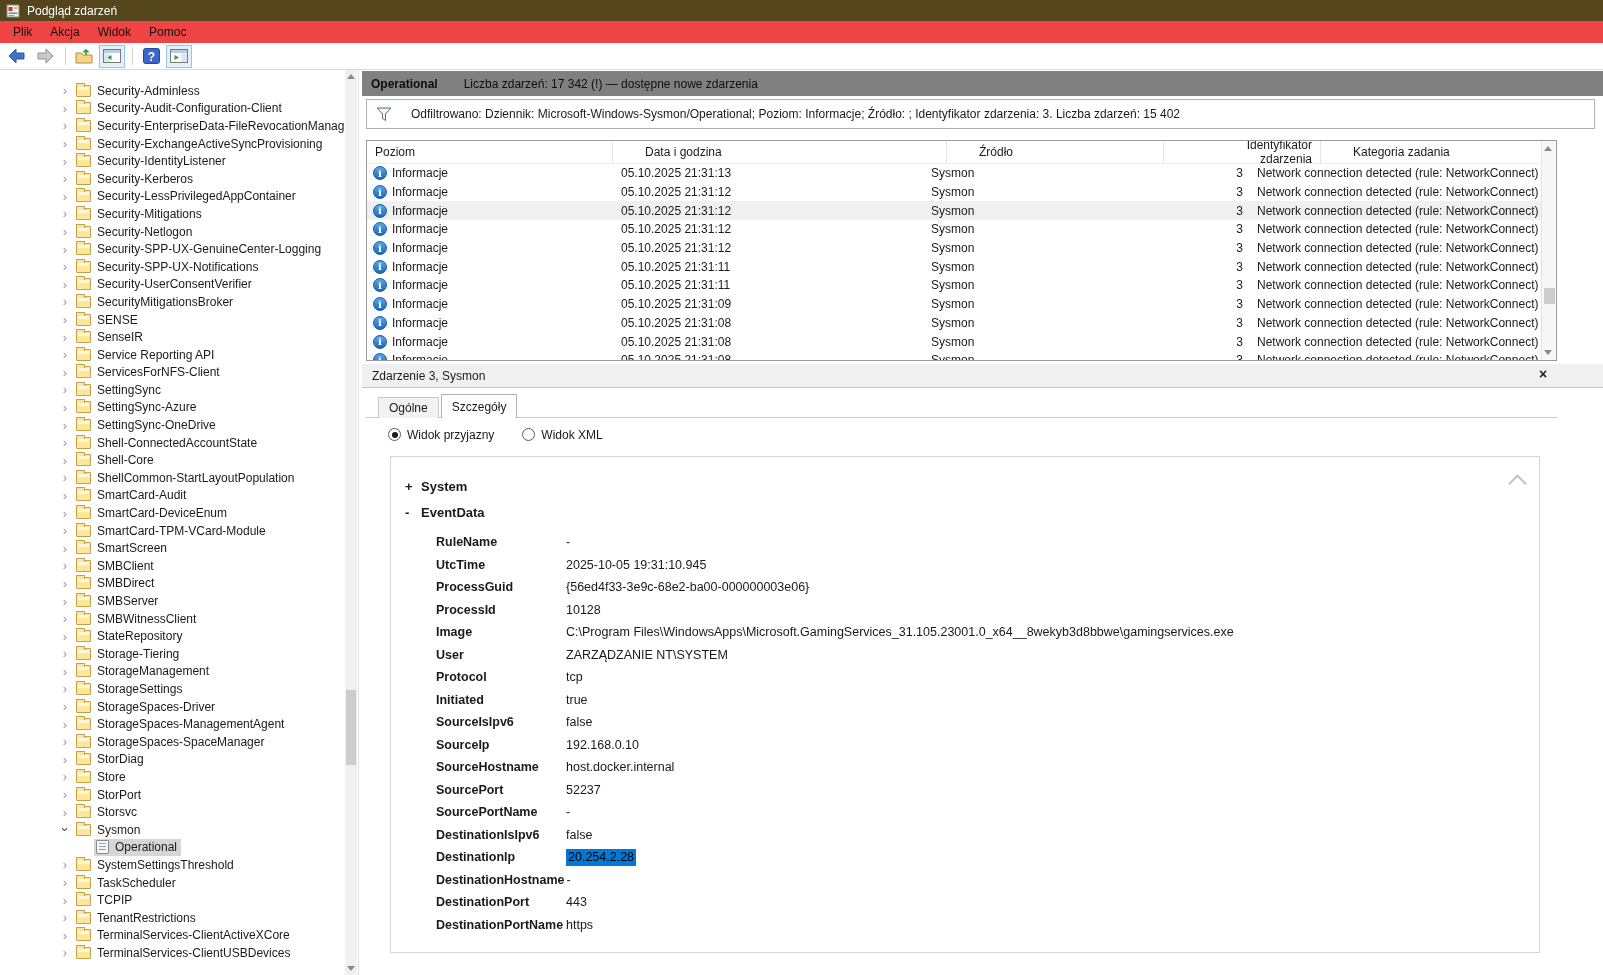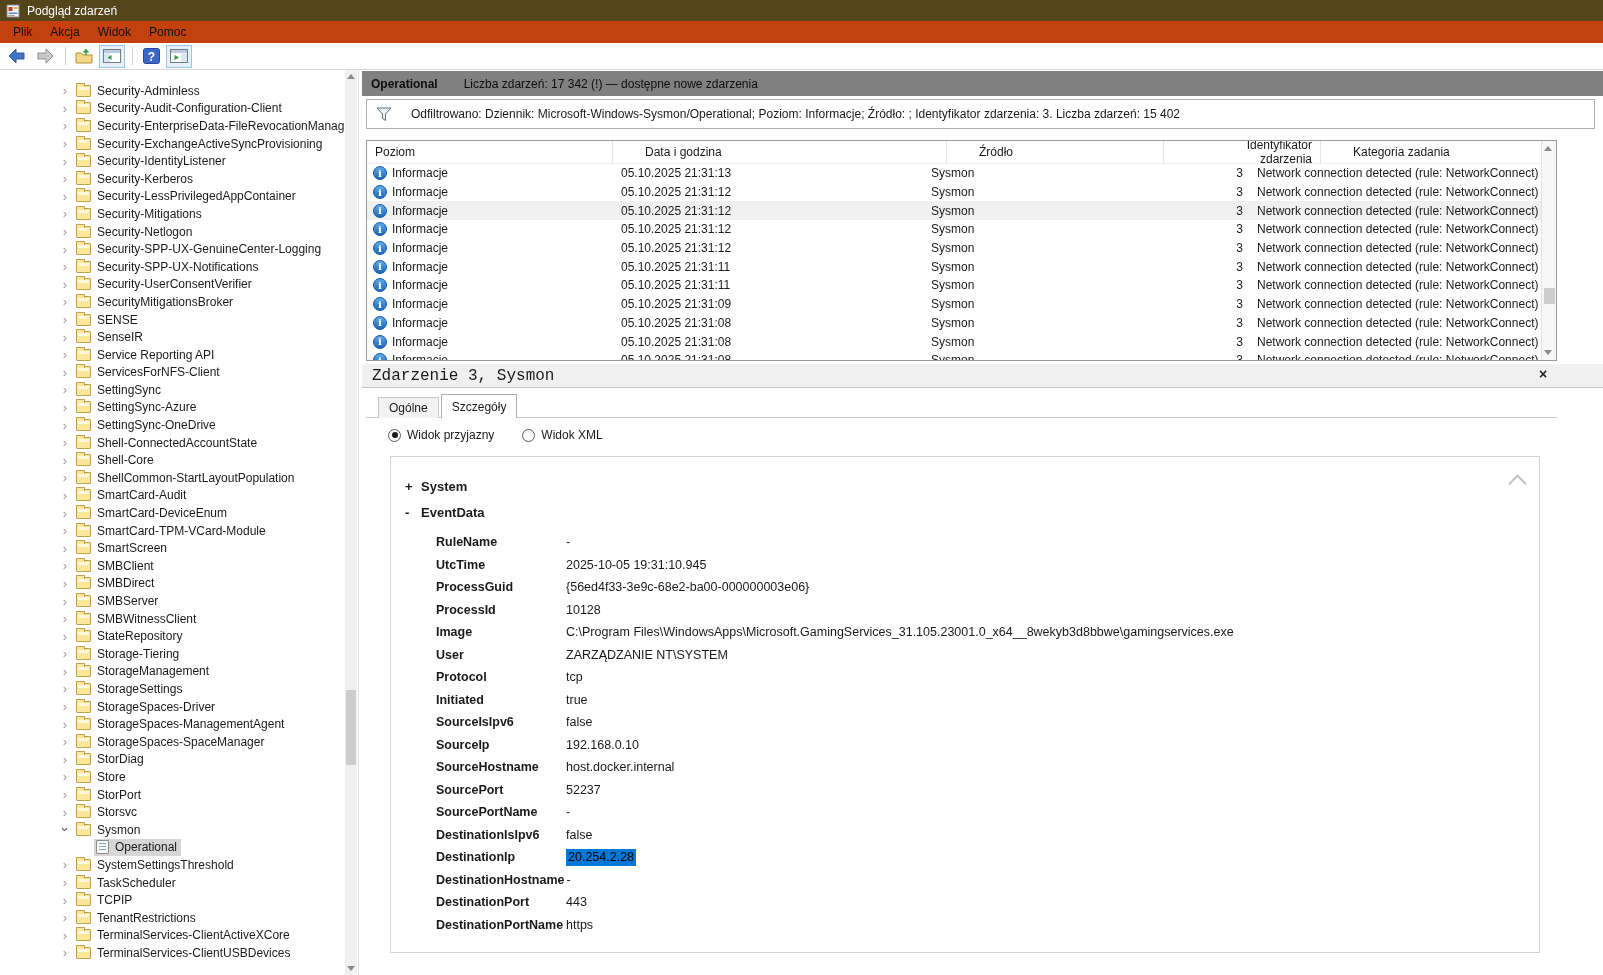--- a/index.html
+++ b/index.html
@@ -8,21 +8,21 @@
   .abs { position:absolute; }
   .nowrap { white-space:nowrap; }
 
   
   #titlebar { left:0; top:0; width:1603px; height:21px; background:#54451b;
     display:flex; align-items:center; padding-left:6px; }
   #titlebar .app-icon { width:14px; height:14px; margin-right:7px; display:inline-block; }
   #titlebar .title { color:#ffffff; font-size:12px; }
 
   
-  #menubar { left:0; top:21px; width:1603px; height:22px; background:#c2410c;
+  #menubar { left:0; top:21px; width:1603px; height:22px; background:#ef4444;
     display:flex; align-items:center; padding-left:4px; }
   .menu-item { font-size:12px; padding:3px 9px; color:#111; cursor:default; }
 
   
   #toolbar { left:0; top:43px; width:1603px; height:27px; background:#ffffff;
     border-bottom:1px solid #d9d9d9; display:flex; align-items:center; padding-left:4px; }
   .tbtn { width:26px; height:23px; display:flex; align-items:center; justify-content:center;
     margin-right:2px; border:1px solid transparent; }
   .tbtn.toggled { background:#e4f1fb; border:1px solid #98c5ea; }
   .tsep { width:1px; height:18px; background:#d0d0d0; margin:0 5px; }
@@ -87,35 +87,35 @@
     border:1px solid #1559a5; color:#fff; font-size:10px; font-weight:bold; font-family:"DejaVu Serif",serif;
     display:inline-flex; align-items:center; justify-content:center; margin-right:5px; flex:0 0 14px; }
   .ehead .c-id { justify-content:flex-end; }
 
   
   #ev-sb { position:absolute; right:0; top:0; width:15px; height:219px; background:#f7f7f7; border-left:1px solid #e3e3e3; }
 
   
   #dheader { left:362px; top:364px; width:1241px; height:24px; background:#f0f0f0;
     border-bottom:1px solid #c5c5c5; display:flex; align-items:center; padding-left:10px; }
-  #dheader .dtitle { font-size:16px;font-family:Liberation Mono, monospace; }
+  #dheader .dtitle { font-size:12px; }
   #dclose { left:1539px; top:366px; font-size:14px; font-weight:bold; color:#222; cursor:default; }
 
   #tabs { left:378px; top:393px; display:flex; align-items:flex-end; z-index:3; }
   .tab { font-size:12px; padding:3px 10px 4px 10px; border:1px solid #c8c8c8; border-bottom:none;
     background:#f2f2f2; margin-right:2px; position:relative; top:1px; height:21px; }
   .tab.active { background:#ffffff; border-color:#b0b0b0; height:24px; padding-top:5px; z-index:4; }
   #paneline { left:366px; top:417px; width:1191px; height:1px; background:#c8c8c8; z-index:2; }
 
   #radios { left:388px; top:428px; display:flex; align-items:center; font-size:12px; }
   .radio { width:13px; height:13px; border-radius:50%; border:1px solid #5a5a5a; background:#fff;
     display:inline-flex; align-items:center; justify-content:center; margin-right:6px; }
   .radio .dot { width:6px; height:6px; border-radius:50%; background:#1a1a1a; display:none; }
   .radio.sel .dot { display:block; }
-  #radios .ropt { display:flex; align-items:center; margin-right:28px; }
+  #radios .ropt { display:flex; align-items:flex-start; margin-right:28px; }
 
   
   #fbox { left:390px; top:456px; width:1150px; height:497px; border:1px solid #d4d4d4; background:#fff;
     padding:16px 0 0 14px; overflow:hidden; }
   #fbox-chev { position:absolute; right:16px; top:16px; width:12px; height:12px; }
   #fbox-chev::before { content:""; position:absolute; left:0; top:4px; width:11px; height:11px;
     border-top:2px solid #c3c3c3; border-right:2px solid #c3c3c3; transform:rotate(-45deg); }
   .srow { height:26px; display:flex; align-items:center; }
   .srow .exp { width:16px; font-weight:bold; font-size:13px; flex:0 0 16px; }
   .srow .sname { font-weight:bold; font-size:13px; }

